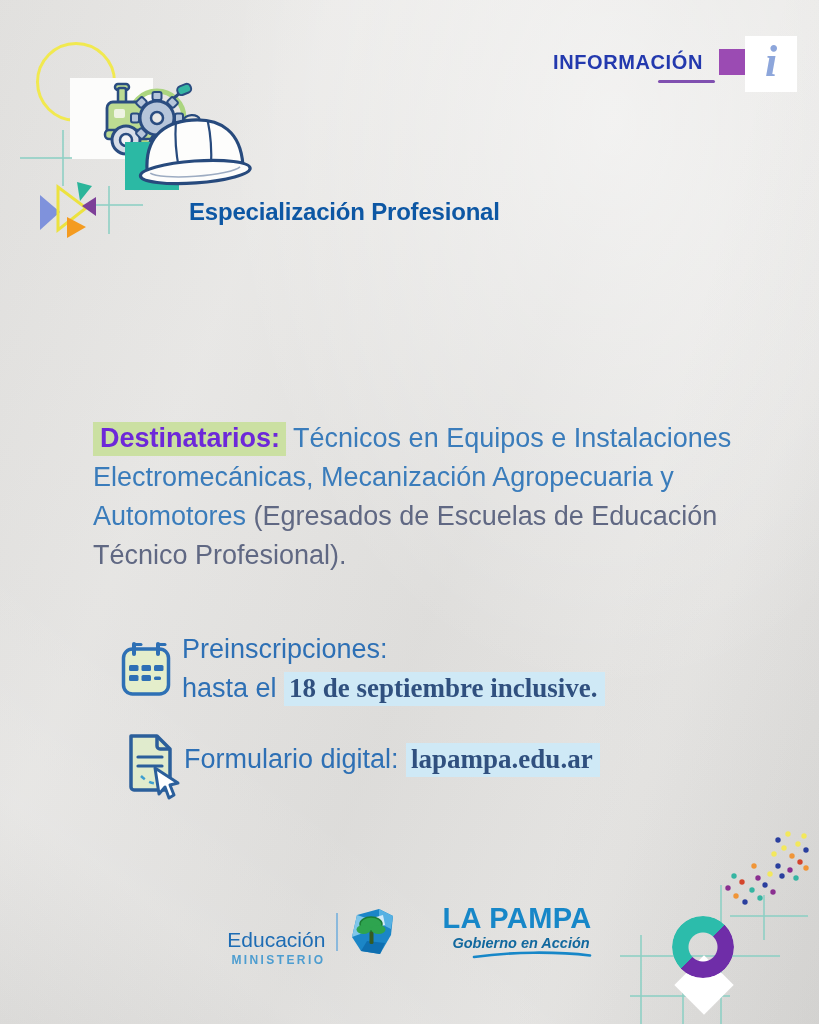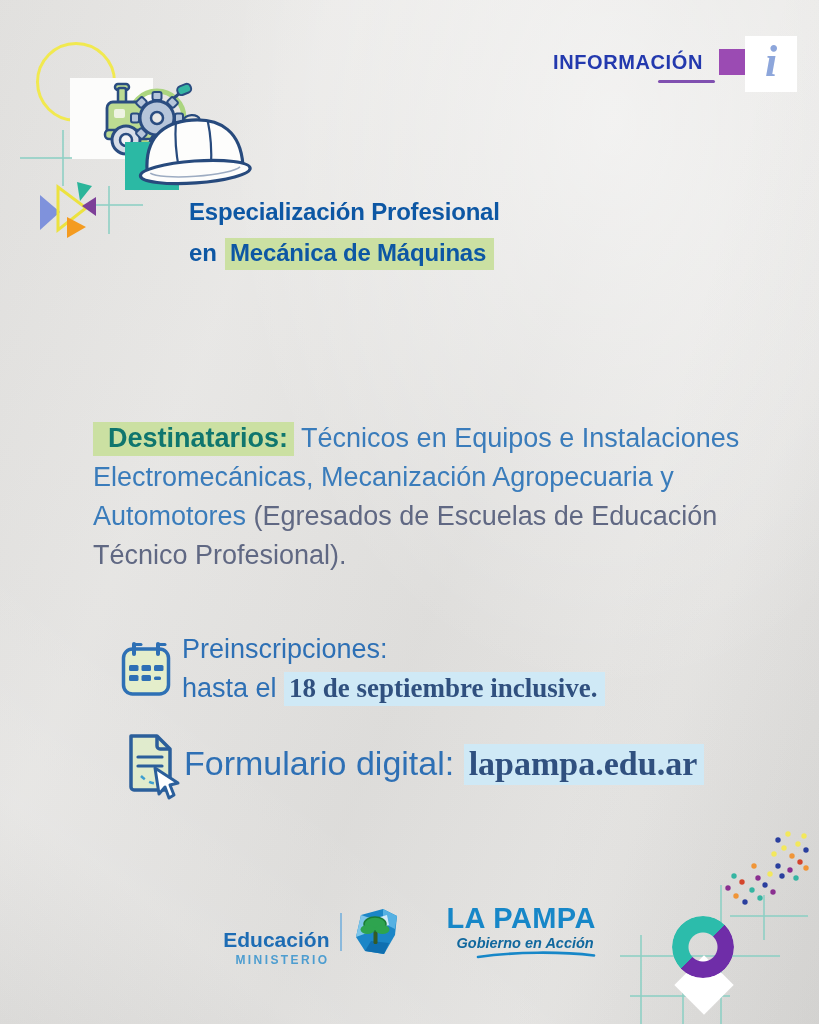--- a/index.html
+++ b/index.html
@@ -29,35 +29,35 @@
   .triangles{position:absolute;left:40px;top:178px;}
   .tline{position:absolute;background:#8fcfc4;opacity:.8;}
 
   
   .title{position:absolute;left:189px;top:191px;width:600px;font-size:24px;line-height:41px;font-weight:700;color:#0d57a4;letter-spacing:-.2px;}
   .hl-green{background:#cbe0a2;padding:1px 8px 4px 5px;}
   .title .hl-green{margin-left:2px;}
 
   
   .audience{position:absolute;left:93px;top:392px;width:655px;font-size:27px;line-height:39px;color:#3a7cbb;}
-  .aud-label{font-weight:700;color:#0f766e;background:#cbe0a2;padding:1px 6px 3px 15px;margin-top:40px;}
+  .aud-label{font-weight:700;color:#6d28d9;background:#cbe0a2;padding:1px 6px 3px 7px;margin-top:40px;}
   .muted{color:#606883;}
 
   
   .cal-icon{position:absolute;left:120px;top:640px;}
   .enroll-text{position:absolute;left:182px;top:634px;font-size:27px;color:#2e70b5;}
   .enroll-text .row2{margin-top:8px;}
   .hl-blue{font-weight:700;color:#30507f;background:#cfe9f6;padding:1px 7px 3px 5px;font-family:Liberation Serif, serif;}
   .doc-icon{position:absolute;left:122px;top:732px;}
-  .form-text{position:absolute;left:184px;top:744px;font-size:34px;color:#2e70b5;}
+  .form-text{position:absolute;left:184px;top:744px;font-size:27px;color:#2e70b5;}
 
   
   .footer{position:absolute;left:0;top:896px;width:819px;display:flex;justify-content:center;align-items:center;gap:11px;}
   .ministry{text-align:right;}
-  .ministry-name{font-size:21px;font-weight:700;color:#1d6cb4;line-height:1.1;margin-top:32px;}
+  .ministry-name{font-size:21px;font-weight:400;color:#1d6cb4;line-height:1.1;margin-top:32px;}
   .ministry-label{font-size:12px;font-weight:700;letter-spacing:2.4px;color:#4d9dd0;margin-top:2px;}
   .footer-divider{width:2px;height:38px;background:#8bb9dc;}
   .gov{display:flex;flex-direction:column;align-items:center;margin-left:36px;}
   .gov-name{font-size:29px;font-weight:800;color:#1787c8;letter-spacing:.4px;line-height:1;}
   .gov-tagline{font-style:italic;font-size:14.5px;font-weight:700;color:#11689e;align-self:flex-end;margin:2px 2px 0 0;}
   .swoosh{align-self:flex-end;margin-top:-1px;}
 
   
   .dots{position:absolute;left:718px;top:828px;}
   .diamond{position:absolute;left:683px;top:964px;width:42px;height:42px;background:#ffffff;transform:rotate(45deg);}
@@ -126,21 +126,20 @@
   <svg class="triangles" width="115" height="85" viewBox="0 0 115 85">
     <polygon points="0,17 0,52 20,34" fill="#7f92dc"></polygon>
     <polygon points="18,9 18,52 46,30" fill="none" stroke="#ece23f" stroke-width="3"></polygon>
     <polygon points="37,4 52,8 40,23" fill="#2bb59a"></polygon>
     <polygon points="56,19 56,38 42,28" fill="#7d3f98"></polygon>
     <polygon points="27,39 27,60 46,49" fill="#f49b20"></polygon>
   </svg>
 
   <div class="title">
     <div>Especialización Profesional</div>
-    <div><span>en</span> <span class="hl-green">Mecánica de Máquinas</span></div>
   </div>
 
   <p class="audience">
     <span class="aud-label">Destinatarios:</span>
     <span>Técnicos en Equipos e Instalaciones Electromecánicas, Mecanización Agropecuaria y Automotores</span>
     <span class="muted">(Egresados de Escuelas de Educación Técnico Profesional).</span>
   </p>
 
   <svg class="cal-icon" width="52" height="58" viewBox="0 0 52 58">
     <rect x="3.5" y="9" width="45" height="45" rx="9" fill="#e4eecb" stroke="#2e70b5" stroke-width="3.5"></rect>

